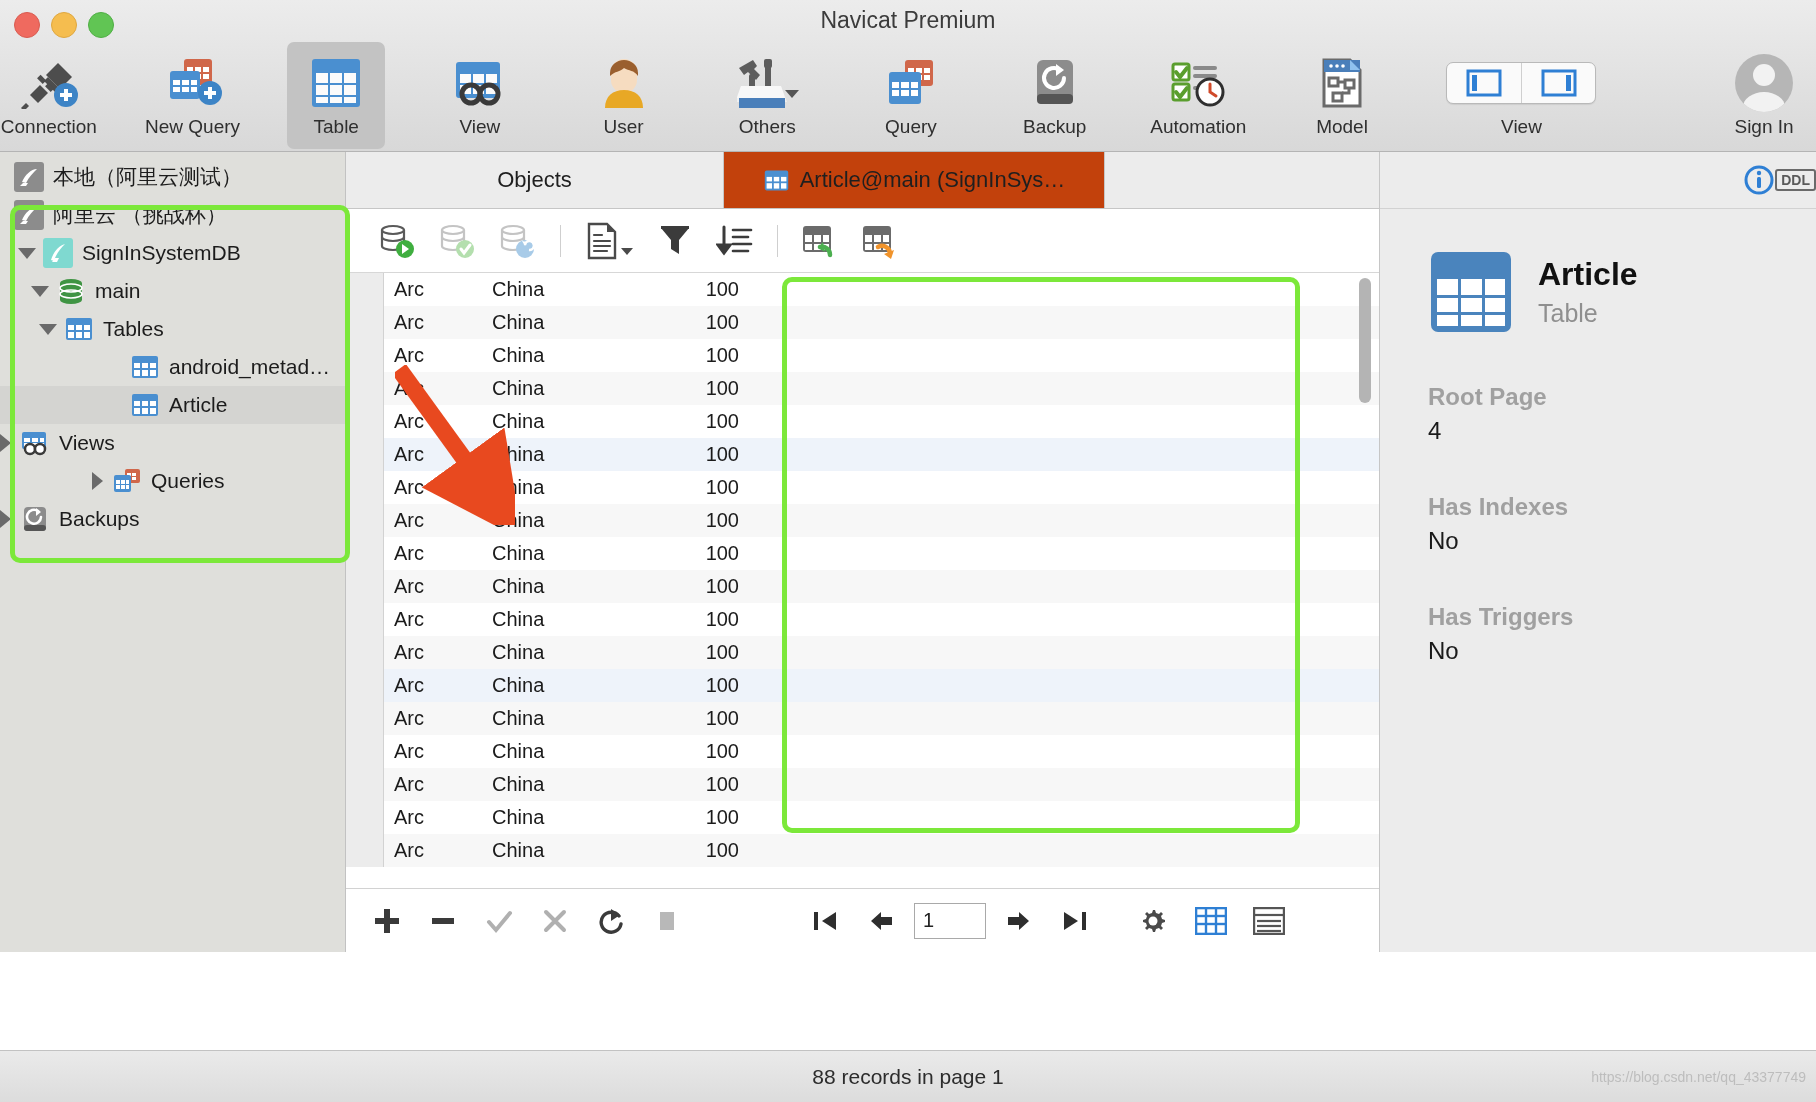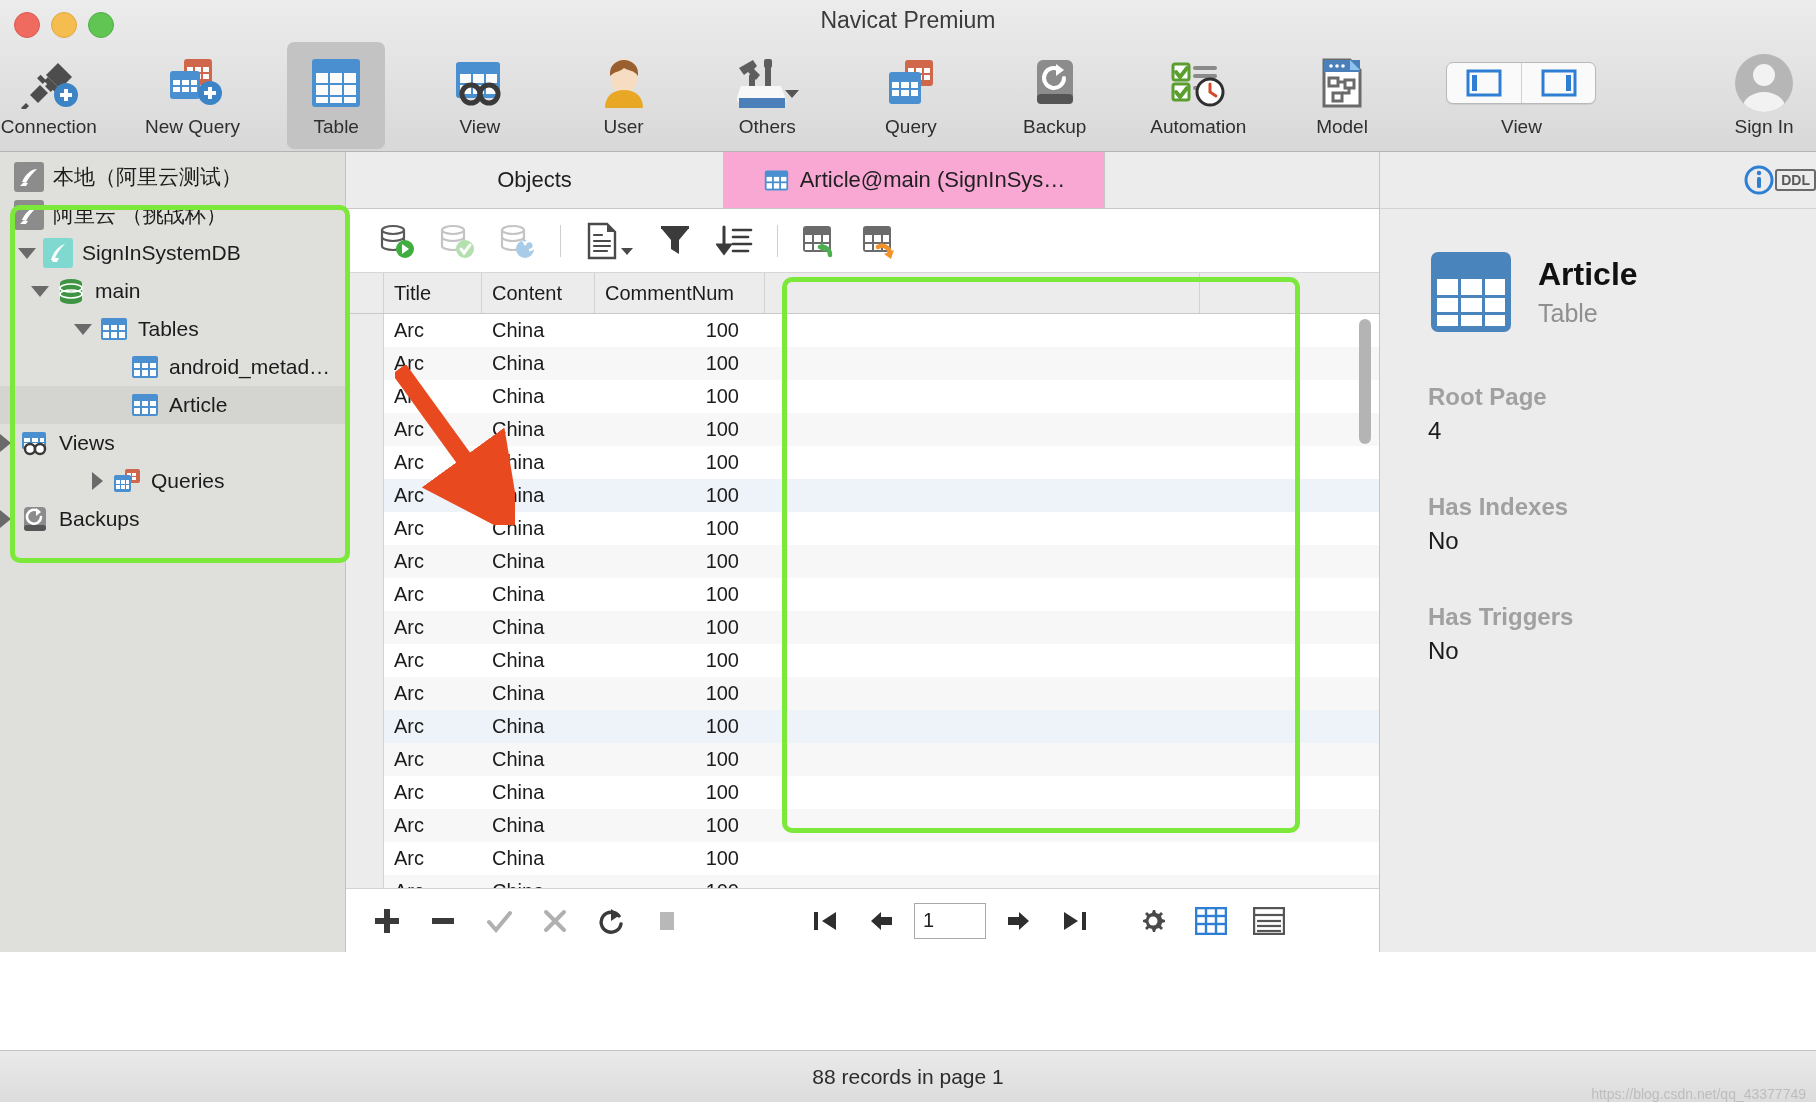--- a/index.html
+++ b/index.html
@@ -158,21 +158,21 @@
     background: #ececec;
     border-bottom: 1px solid #c6c6c6;
   }
   .tab {
     display: flex; align-items: center; justify-content: center;
     gap: 10px;
     font-size: 22px; color: #1f1f1f;
     border-right: 1px solid #c6c6c6;
   }
   .tab.objects { width: 378px; }
-  .tab.active { background: #f9a8d4; width: 381px; }
+  .tab.active { background: #c2410c; width: 381px; }
 
   .grid-toolbar {
     height: 64px;
     display: flex; align-items: center;
     padding-left: 22px; gap: 0;
     background: #fff;
     border-bottom: 1px solid #d7d7d7;
   }
   .gt-btn {
     width: 60px; height: 48px;
@@ -268,21 +268,21 @@
   
   .statusbar {
     position: absolute; bottom: 0; left: 0;
     width: 1816px; height: 52px;
     background: linear-gradient(#eaeaea, #dcdcdc);
     border-top: 1px solid #c2c2c2;
     display: flex; align-items: center; justify-content: center;
   }
   .statusbar .txt { font-size: 21px; color: #2c2c2c; }
   .watermark {
-    position: absolute; right: 10px; bottom: 0;
+    position: absolute; right: 10px; bottom: 17px;
     font-size: 14px; color: #bdbdbd;
   }
 
   
   .anno-rect {
     position: absolute;
     border: 5px solid #7ce83a; border-radius: 10px;
     pointer-events: none;
   }
   .anno-left  { left: 10px;  top: 205px; width: 340px; height: 358px; }
@@ -583,21 +583,21 @@
             </g>
             <g fill="none" stroke="#fff" stroke-width="1.5">
               <ellipse cx="15" cy="12" rx="11" ry="4"></ellipse>
                 <ellipse cx="15" cy="18" rx="11" ry="4"></ellipse>
             </g>
           </svg>
         </span>
         <span>main</span>
       </div>
 
-      <div class="tree-row" style="padding-left:74px;">
+      <div class="tree-row" style="padding-left:39px;">
         <span class="tw"></span>
         <span class="tri-icon">
           <svg width="30" height="30" viewBox="0 0 30 30">
             <rect x="2" y="4" width="26" height="22" rx="2" fill="#4a8fd0"></rect>
             <g fill="#fff">
               <rect x="4" y="11" width="6" height="5"></rect>
                 <rect x="12" y="11" width="6" height="5"></rect>
                 <rect x="20" y="11" width="6" height="5"></rect>
               <rect x="4" y="18" width="6" height="6"></rect>
                 <rect x="12" y="18" width="6" height="6"></rect>
@@ -828,27 +828,20 @@
               <rect x="14" y="21" width="7" height="6"></rect>
               <rect x="23" y="21" width="6" height="6"></rect>
           </g>
           <path d="M18 24 a8 8 0 0 1 12 6" fill="none" stroke="#f0932b" stroke-width="4.5" stroke-linecap="round"></path>
           <path d="M34 27 l-3 9 -7 -5 z" fill="#f0932b"></path>
         </svg>
       </div>
     </div>
 
     <div class="dgrid">
-      <div class="dg-head">
-        <div class="cell col-gutter"></div>
-        <div class="cell col-title">Title</div>
-        <div class="cell col-content">Content</div>
-        <div class="cell col-num">CommentNum</div>
-        <div class="cell col-rest"></div>
-      </div>
       <div class="dg-body" id="dg-body">
           <div class="dg-row">
             <div class="gutter"></div>
             <div class="cell col-title">Arc</div>
             <div class="cell col-content">China</div>
             <div class="cell col-num num">100</div>
             <div class="cell col-rest"></div>
           </div>
           <div class="dg-row alt">
             <div class="gutter"></div>

